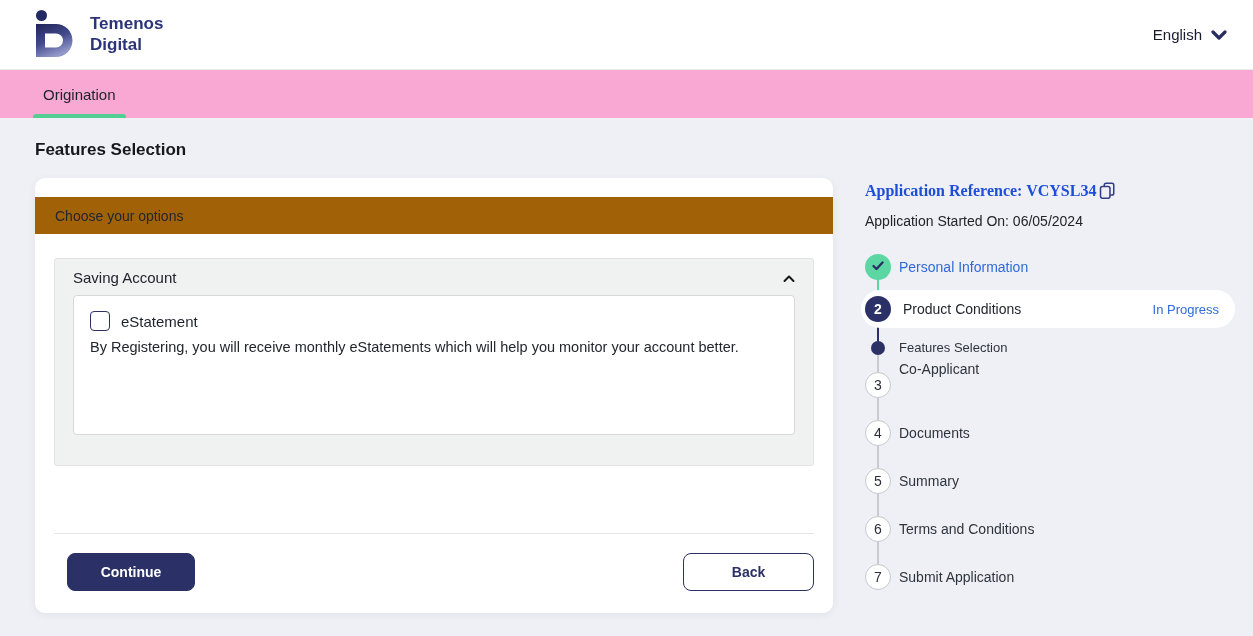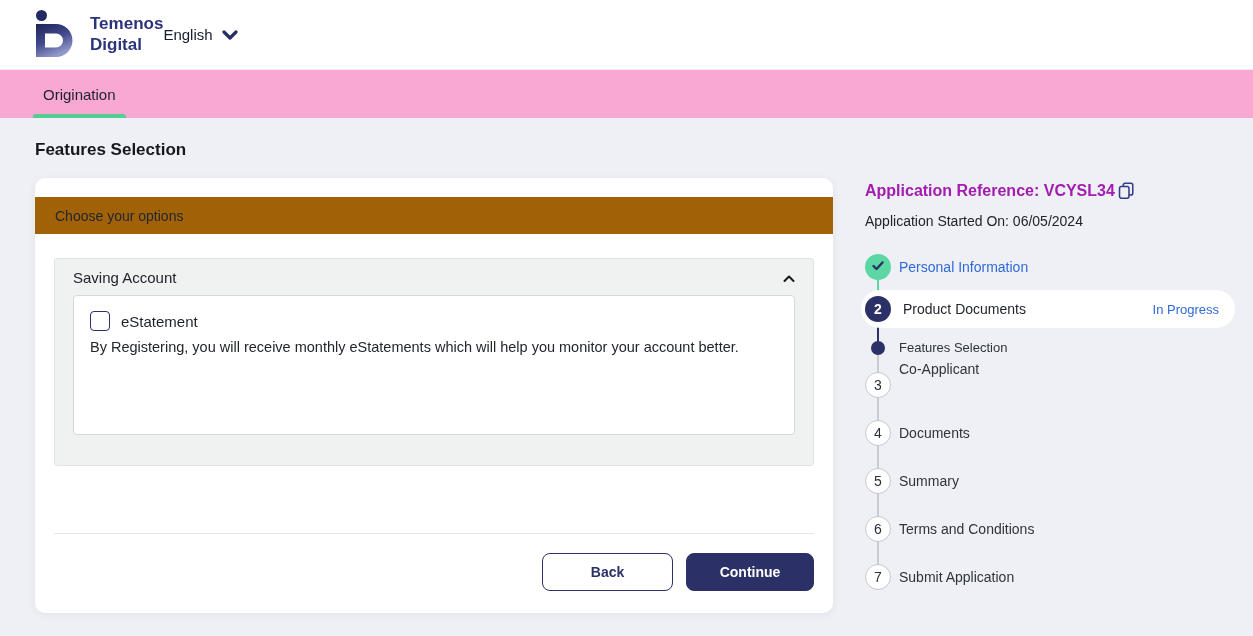--- a/index.html
+++ b/index.html
@@ -1,21 +1,21 @@
 <!DOCTYPE html>
 <html><head>
 <meta charset="utf-8">
 <style>
   * { margin:0; padding:0; box-sizing:border-box; }
   html,body { width:1253px; height:636px; overflow:hidden; }
   body { font-family:"Liberation Sans", sans-serif; background:#eef0f5; color:#23262d; }
 
   
   .header { height:70px; background:#fff; border-bottom:1px solid #ececec;
-            display:flex; align-items:center; 
+            display:flex; align-items:center; justify-content:space-between;
             padding:0 26px 0 35px; }
   .brand { display:flex; align-items:center; gap:13px; }
   .brand-text { font-size:17px; font-weight:700; color:#2b3478; line-height:1.2; }
   .lang { display:flex; align-items:center; gap:9px; font-size:15px; color:#181c2e; cursor:pointer; }
 
   
   .tabbar { height:48px; background:#f9a8d4; display:flex; align-items:stretch; padding-left:33px; }
   .tab { position:relative; display:flex; align-items:center; padding:0 10px; font-size:15px; color:#1d2129; cursor:pointer; }
   .tab-underline { position:absolute; left:0; right:0; bottom:0; height:4px; background:#53cd92; border-radius:3px 3px 0 0; }
 
@@ -42,21 +42,21 @@
   .btn-row { margin:19px 19px 0; display:flex; align-items:center; height:38px; }
   .btn { height:38px; border-radius:8px; font-size:14px; font-family:inherit; cursor:pointer; font-weight:600; }
   .btn-outline { background:#fff; border:1px solid #2b3166; color:#2b3166; }
   .btn-fill { background:#2b3166; border:1px solid #2b3166; color:#fff; }
   .btn-save { width:189px; }
   .btn-back { width:131px; margin-left:auto; }
   .btn-continue { width:128px; margin-left:13px; }
 
   
   .sidebar { position:absolute; left:865px; top:63px; width:372px; }
-  .app-ref { display:flex; align-items:center; gap:2px; font-size:16px; font-weight:700; color:#a21caf; }
+  .app-ref { display:flex; align-items:center; gap:2px; font-size:16px; font-weight:700; color:#1d4ed8;font-family:Liberation Serif, serif; }
   .copy-btn { background:none; border:none; padding:0; cursor:pointer; display:flex; }
   .app-date { margin-top:13px; font-size:14px; color:#20242a; }
 
   .stepper { position:relative; margin:23px 0 0 -4px; width:374px; height:342px; }
   .line { position:absolute; left:16px; width:2px; background:#c9cbd0; }
   .line-base { top:15px; height:310px; }
   .line-green { top:15px; height:42px; background:#5cd6a2; }
   .line-navy { top:57px; height:39px; background:#2b3166; }
 
   .circle { position:absolute; left:4px; width:26px; height:26px; border-radius:50%;
@@ -136,22 +136,22 @@
           <div class="checkbox" role="checkbox" aria-checked="false"></div>
           <span class="cb-label">eStatement</span>
         </div>
         <div class="acc-desc">By Registering, you will receive monthly eStatements which will help you monitor your account better.</div>
       </div>
     </div>
 
     <div class="divider"></div>
 
     <div class="btn-row">
+      <button class="btn btn-fill btn-continue">Continue</button>
       <button class="btn btn-outline btn-back">Back</button>
-      <button class="btn btn-fill btn-continue">Continue</button>
     </div>
   </div>
 
   <div class="sidebar">
     <div class="app-ref">
       <span>Application Reference: VCYSL34</span>
       <button class="copy-btn">
         <svg width="18" height="19" viewBox="0 0 20 21" fill="none" stroke="#333c85" stroke-width="1.7">
           <rect x="7" y="2.5" width="10.5" height="13" rx="2"></rect>
           <rect x="2.8" y="6" width="10.5" height="13" rx="2" fill="#eef0f5"></rect>
@@ -169,21 +169,21 @@
         <span>
           <svg width="14" height="12" viewBox="0 0 14 12" fill="none">
             <polyline points="2.5,6 5.5,9 11.5,2.5" stroke="#2b3166" stroke-width="2.4" stroke-linecap="round" stroke-linejoin="round"></polyline>
           </svg>
         </span>
       </div>
       <div class="step-label label-done" style="top:6px;">Personal Information</div>
 
       <div class="pill">
         <span class="num">2</span>
-        <span class="lbl">Product Documents</span>
+        <span class="lbl">Product Conditions</span>
         <span class="status">In Progress</span>
       </div>
 
       <div class="subdot"></div>
       <div class="sub-label">Features Selection</div>
 
       <div class="circle circle-num" style="top:120px;">
           <span>3</span>
         </div>
       <div class="step-label" style="top:108px;">Co-Applicant</div>

